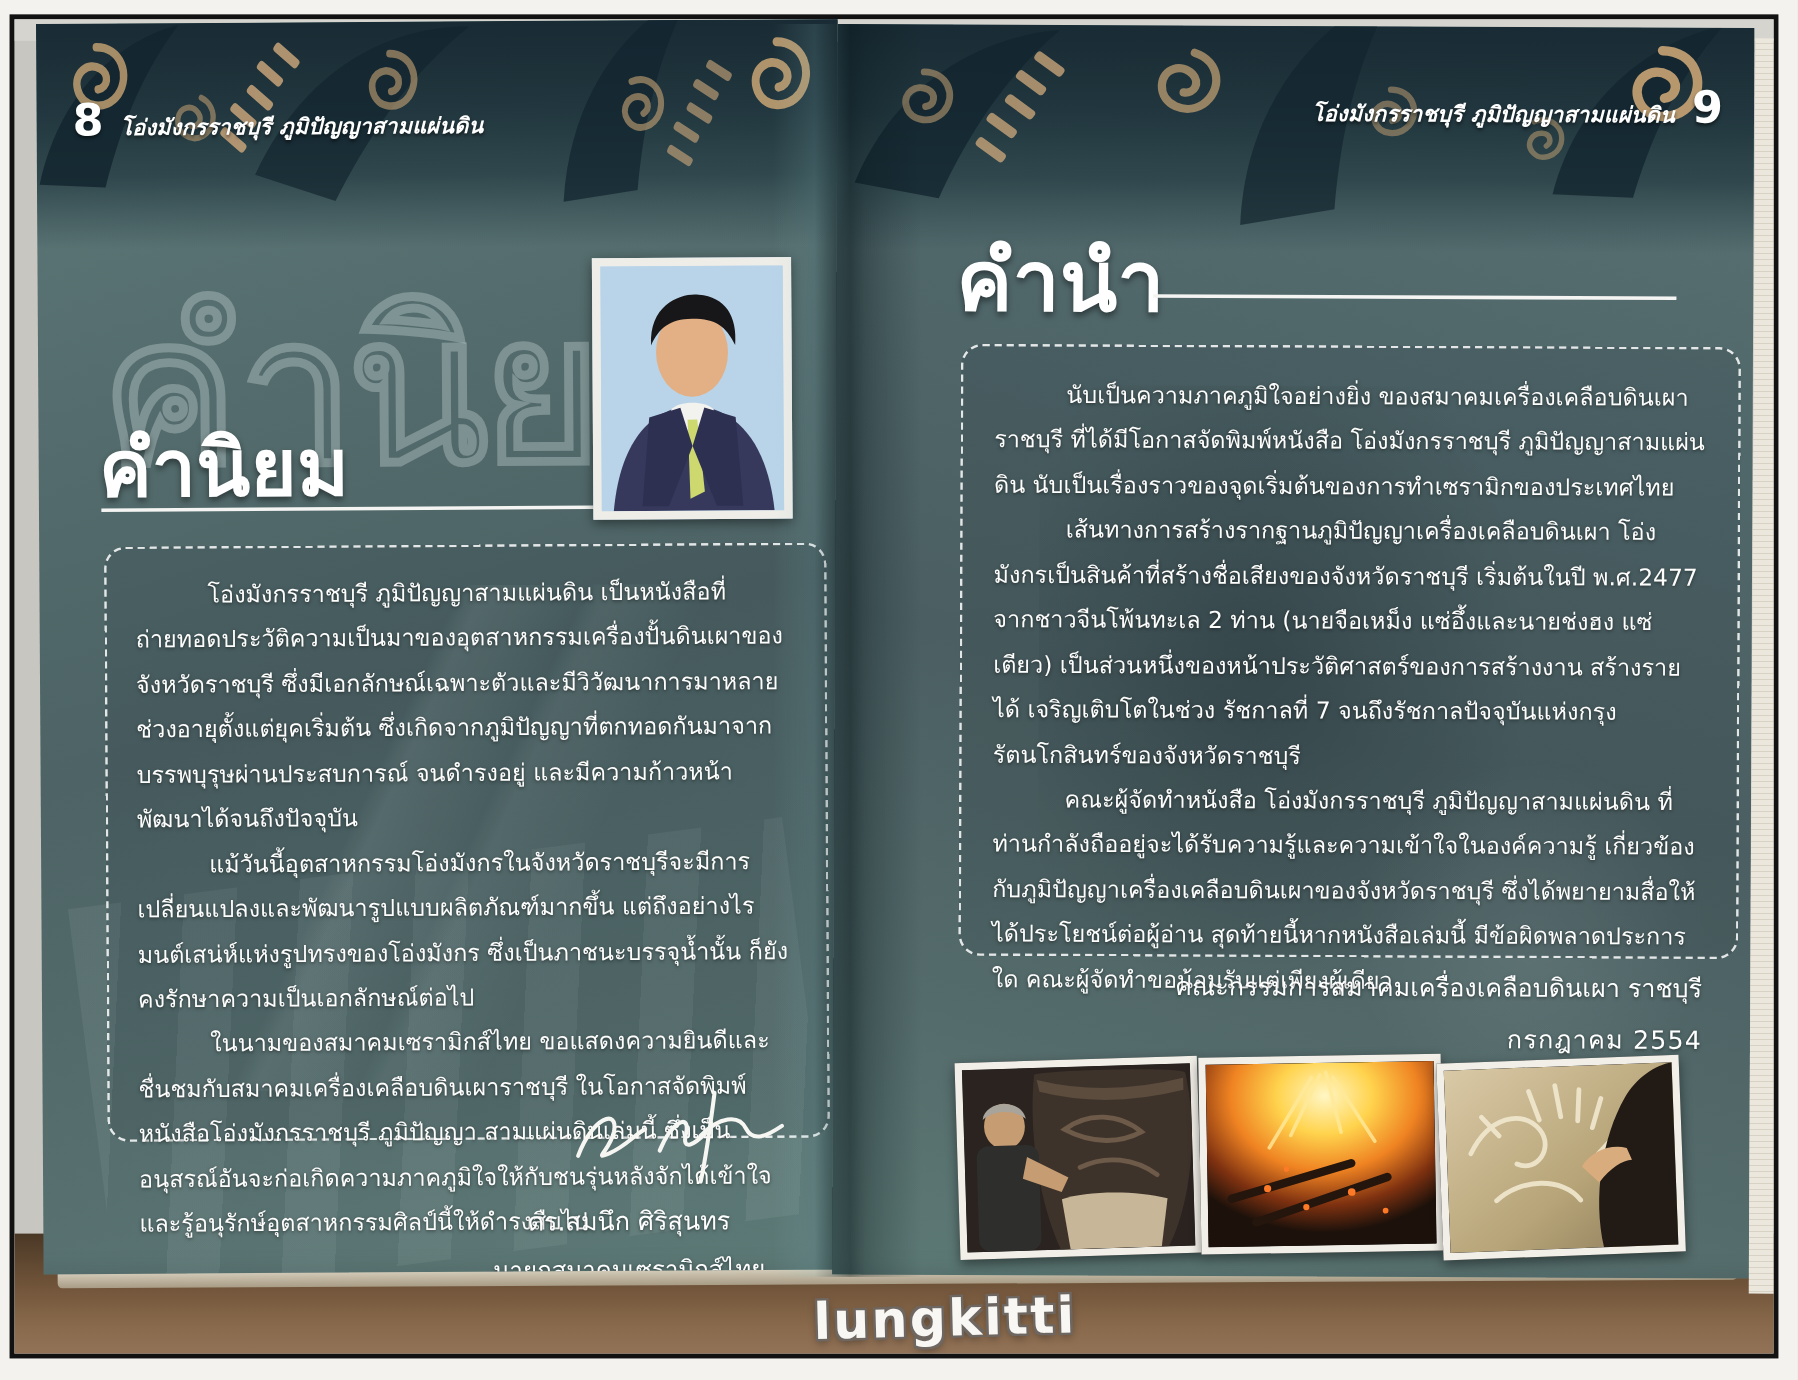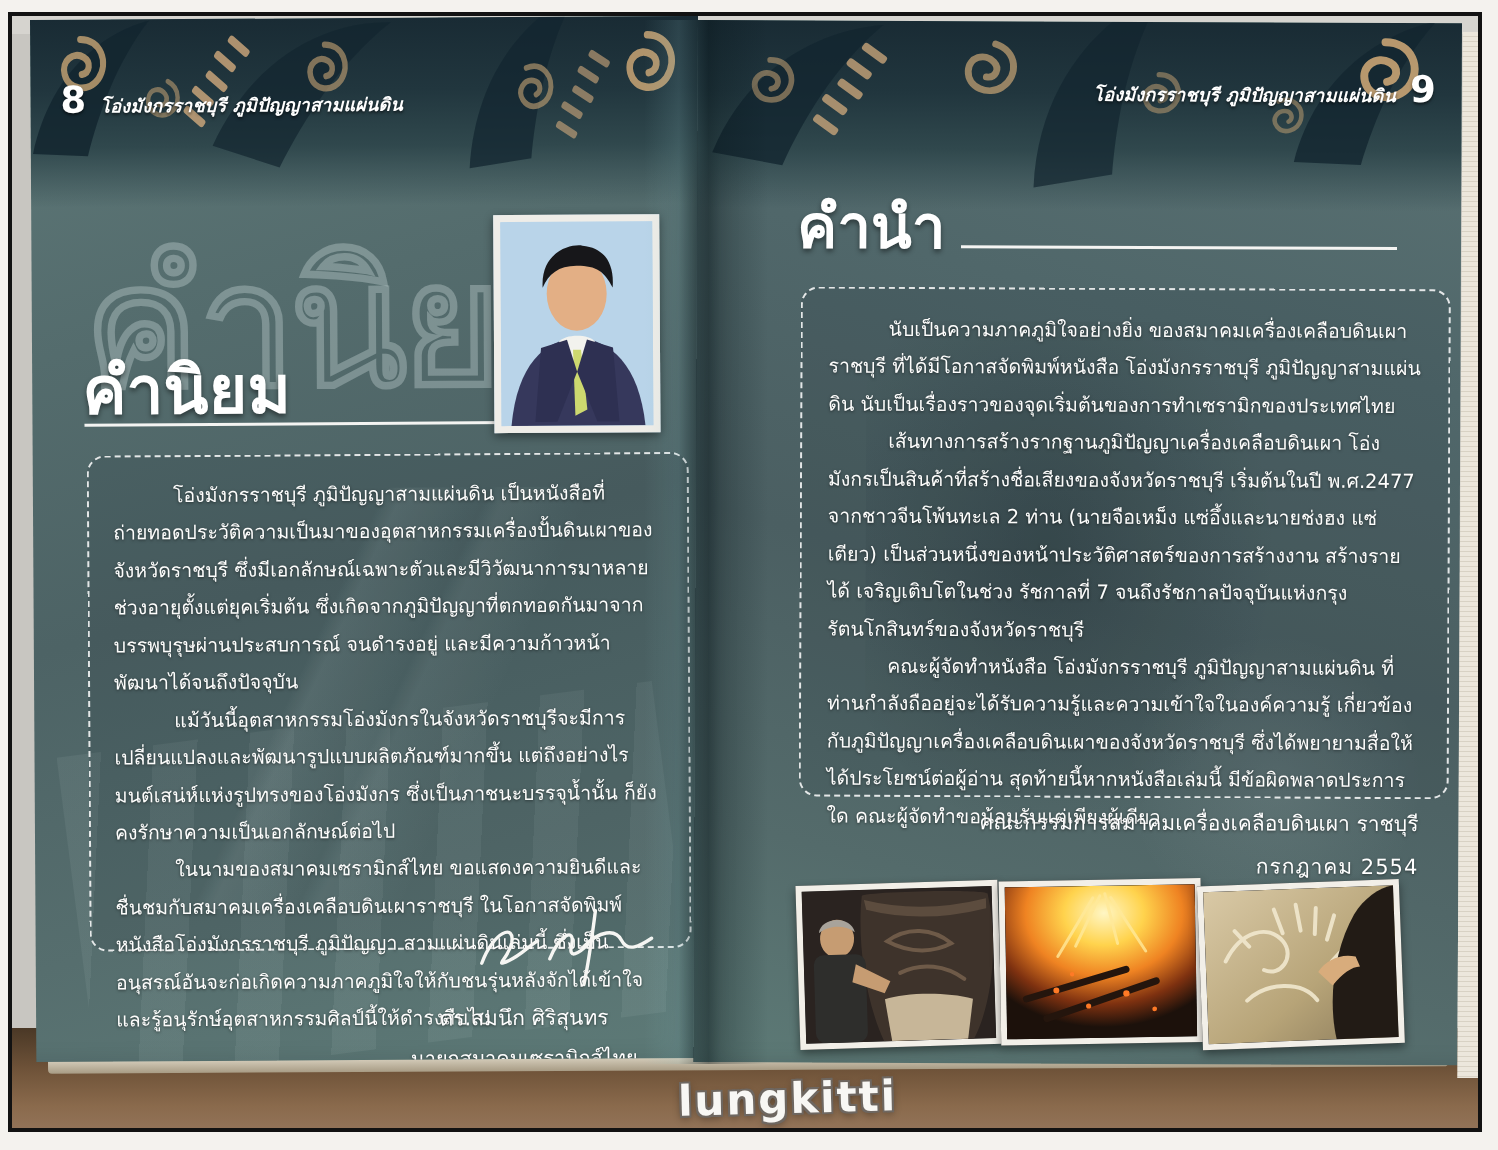--- a/index.html
+++ b/index.html
@@ -31,21 +31,21 @@
   .hdr .hdrtxt{font-size:18px;font-weight:bold;font-style:italic;letter-spacing:.2px;}
   .hdr-left{left:30px;top:62px;}
   .hdr-right{right:26px;top:48px;}
   
   .wm-title{position:absolute;left:52px;top:196px;width:640px;font-size:172px;font-weight:bold;
       line-height:1.3;color:transparent;-webkit-text-stroke:2px rgba(225,238,238,.30);
       letter-spacing:-6px;z-index:1;}
   .lp-title{position:absolute;left:50px;top:318px;font-size:66px;font-weight:bold;z-index:3;
       text-shadow:0 3px 5px rgba(0,0,0,.45);}
   .lp-underline{position:absolute;left:52px;top:404px;width:542px;height:3px;background:#f4f4f2;z-index:3;}
-  .rp-title{position:absolute;left:100px;top:158px;font-size:60px;font-weight:bold;z-index:3;
+  .rp-title{position:absolute;left:100px;top:158px;font-size:70px;font-weight:bold;z-index:3;
       text-shadow:0 3px 5px rgba(0,0,0,.45);}
   .rp-underline{position:absolute;left:264px;top:224px;width:436px;height:3px;background:#f4f4f2;z-index:3;}
   
   .portrait{position:absolute;left:462px;top:198px;width:152px;height:204px;border:7px solid #efede8;
       box-shadow:0 3px 10px rgba(0,0,0,.45);z-index:4;background:#bcd6ea;}
   .portrait svg{display:block;width:100%;height:100%;}
   
   .dashed-box{position:absolute;border:2px dashed rgba(255,255,255,.85);border-radius:18px;
       box-sizing:border-box;z-index:4;background:rgba(10,22,26,.10);}
   .box-left{left:54px;top:436px;width:602px;height:496px;padding:20px 24px;}

